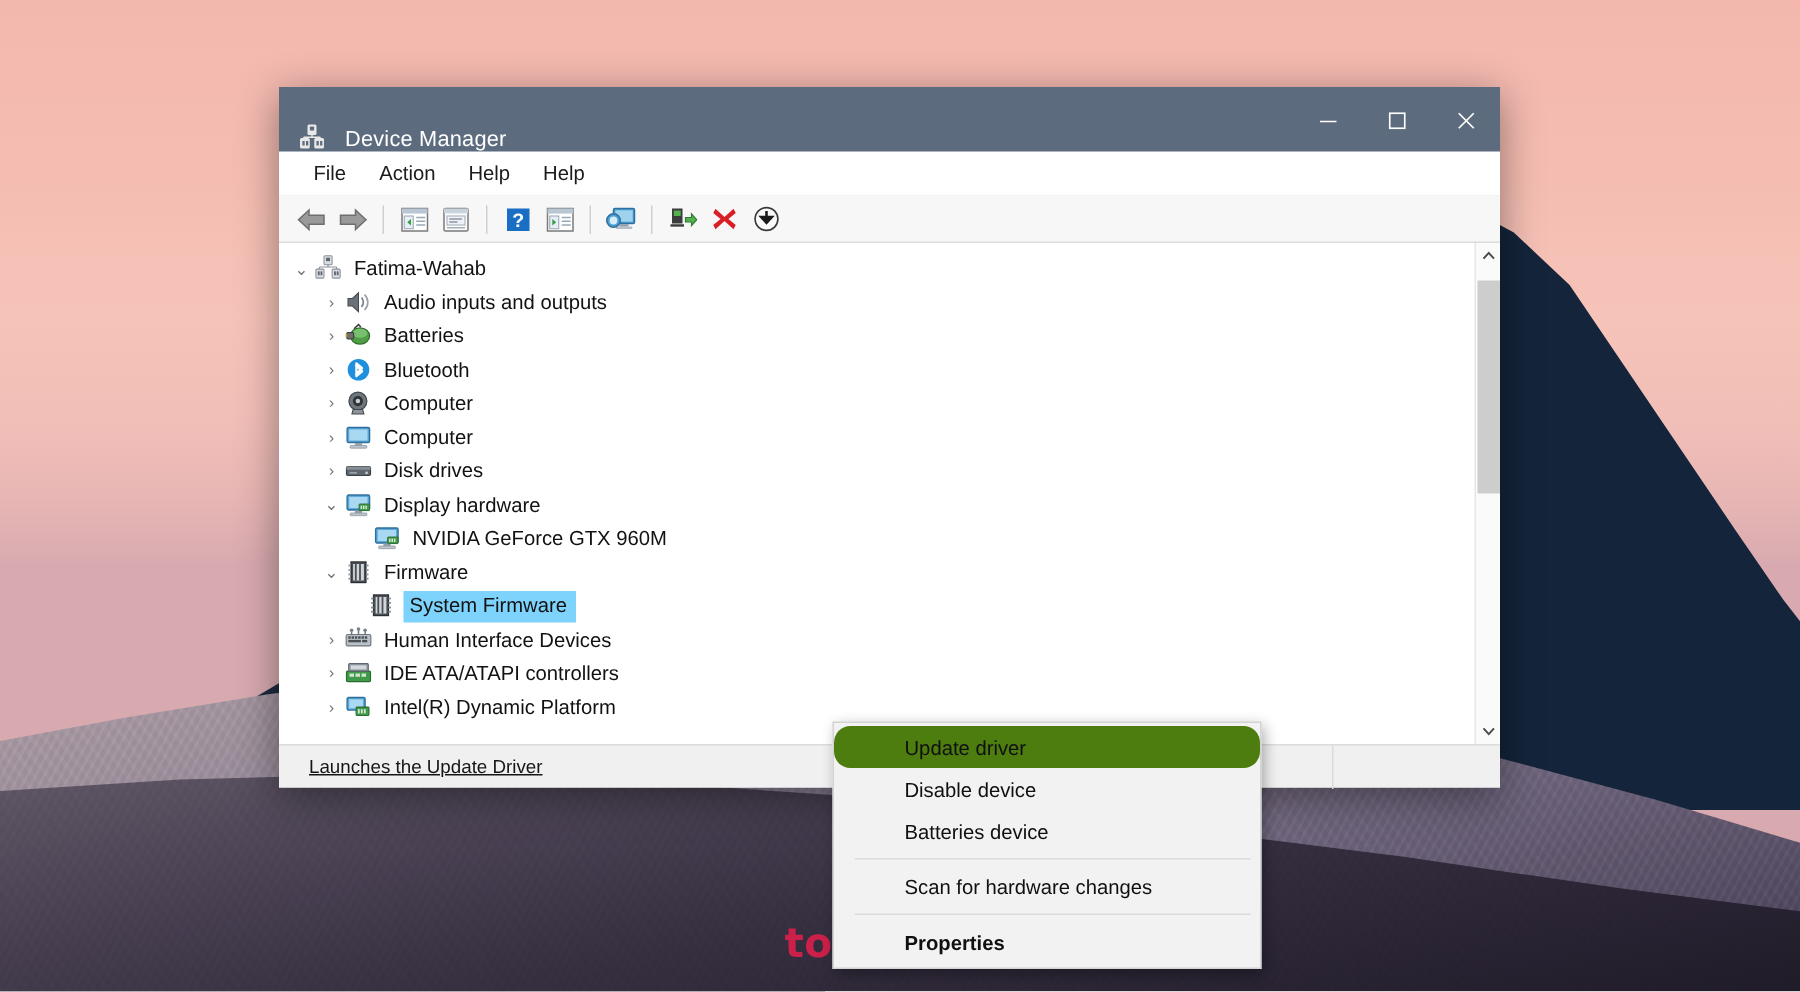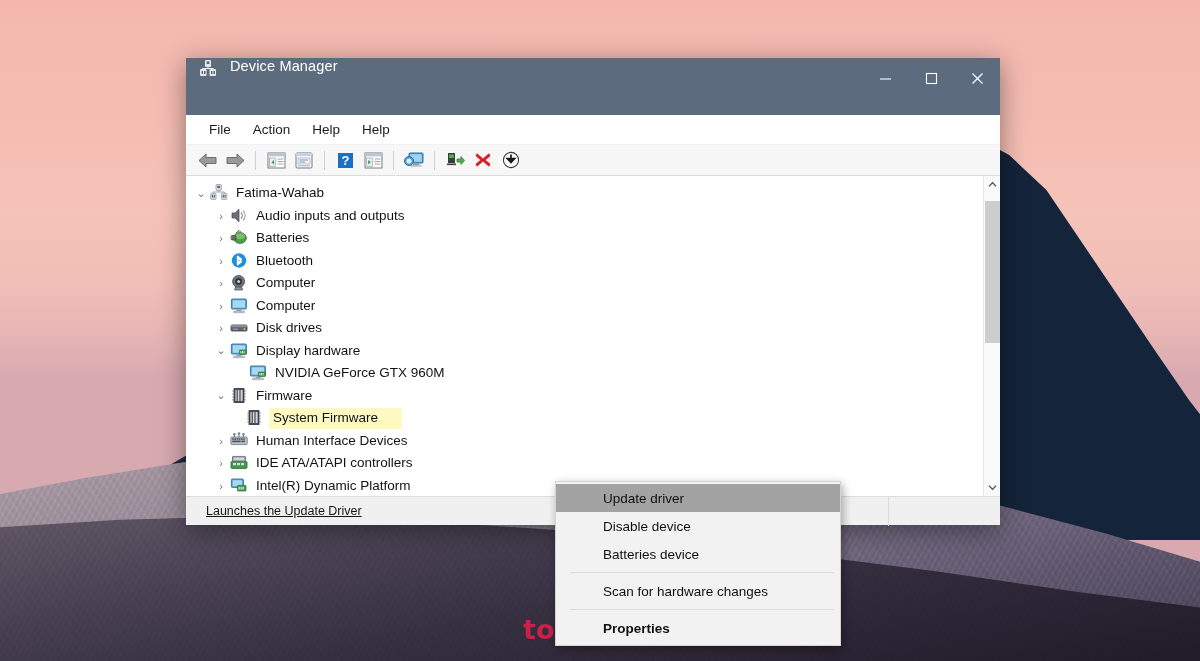--- a/index.html
+++ b/index.html
@@ -69,21 +69,21 @@
     color: #d81f4a; opacity: .92; white-space: nowrap;
   }
 
   
   #window {
     position: absolute; left: 186px; top: 58px; width: 814px; height: 467px;
     background: #fff; box-shadow: 0 6px 26px rgba(0,0,0,.42);
     display: flex; flex-direction: column;
   }
   #titlebar {
-    height: 57px; background: #5d6b7e; display: flex; align-items: flex-start;
+    height: 43px; background: #5d6b7e; display: flex; align-items: flex-end;
     flex: none; position: relative;
   }
   #title-icon { width: 20px; height: 20px; margin-left: 12px; position: relative; flex: none; }
   #title-text {
     color: #fff; font-size: 14.5px; margin-left: 12px; letter-spacing: .15px;
   }
   .wbtn {
     width: 46px; height: 41px; display: flex; align-items: center;
     justify-content: center; color: #fff;
   }
@@ -108,21 +108,21 @@
 
   
   #pane { flex: 1; display: flex; position: relative; overflow: hidden; background: #fff; }
   #tree {
     flex: 1; padding-top: 6px; overflow: hidden; position: relative;
   }
   .row {
     height: 22.5px; display: flex; align-items: center; white-space: nowrap;
     font-size: 13.5px; color: #121212;
   }
-  .row.sel .lbl { background: #fef9c3; padding: 1px 24px 2px 4px; text-align: center; }
+  .row.sel .lbl { background: #7dd3fc; padding: 1px 6px 2px 4px; text-align: center; }
   .chev {
     width: 18px; text-align: center; color: #767676; font-size: 11px; flex: none;
   }
   .ticon { width: 20px; height: 18px; flex: none; margin-right: 6px; position: relative; }
   .lbl { line-height: 18px; }
 
   #scrollbar {
     width: 17px; background: #fafafa; border-left: 1px solid #e6e6e6;
     display: flex; flex-direction: column; align-items: center; flex: none;
   }
@@ -145,21 +145,21 @@
   
   #ctxmenu {
     position: absolute; left: 369px; top: 423px; width: 286px;
     background: #f2f2f2; border: 1px solid #d3d3d3;
     box-shadow: 2px 3px 9px rgba(0,0,0,.33); padding: 2px 0 3px 0; z-index: 50;
   }
   .mi {
     height: 28px; display: flex; align-items: center; padding-left: 47px;
     font-size: 13.5px; color: #101010;
   }
-  .mi.hl { background: #a3a3a3; }
+  .mi.hl { background: #4d7c0f; border-radius: 11px; }
   .mi.bold { font-weight: bold; }
   .misep { height: 1px; background: #dcdcdc; margin: 4px 6px 4px 14px; }
 </style>
 </head>
 <body>
 
 <div id="desktop">
   <div class="mtn" id="ridge-right"></div>
   <div class="mtn" id="ridge-mid"></div>
   <div class="mtn" id="ridge-left"></div>

